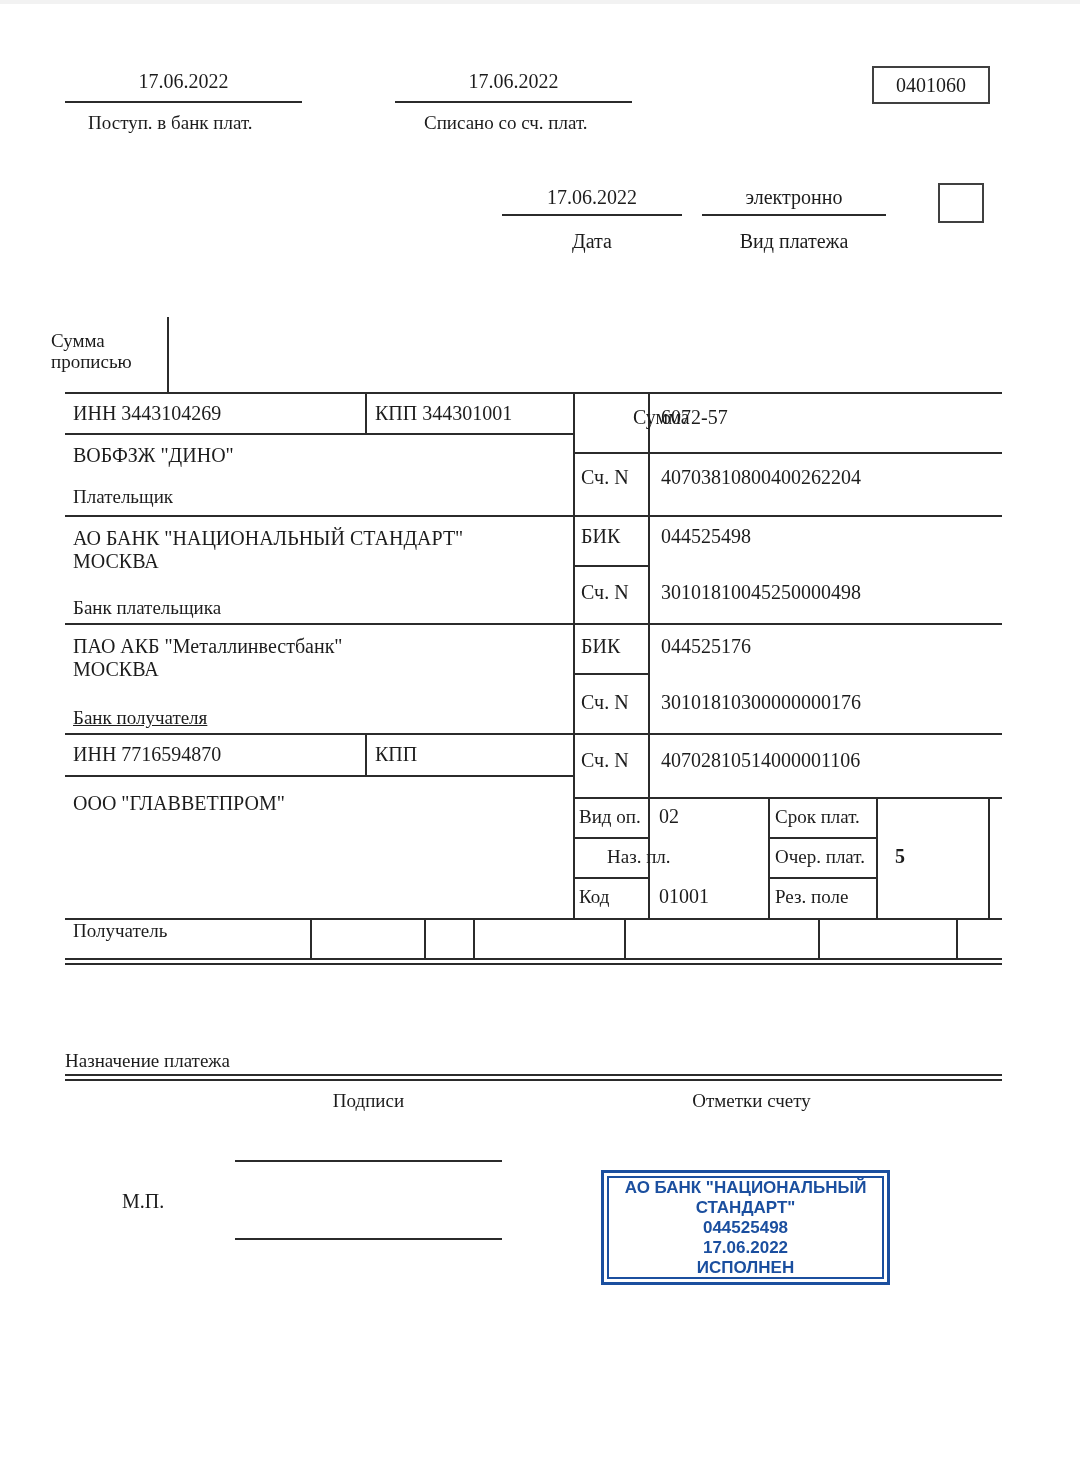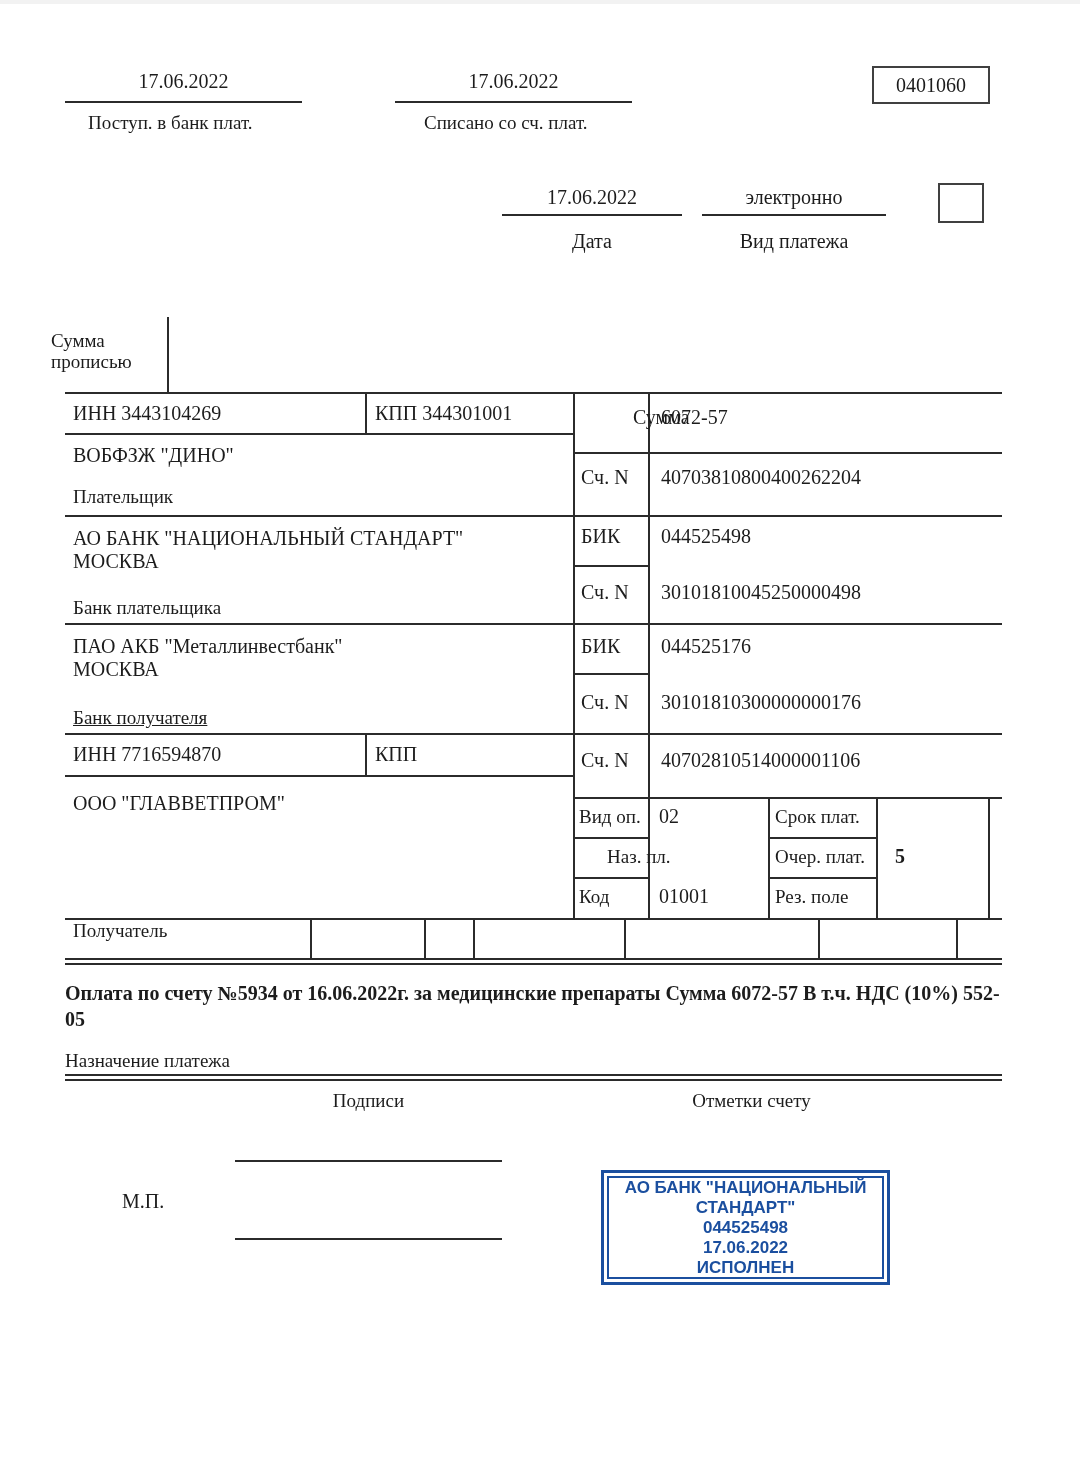--- a/index.html
+++ b/index.html
@@ -133,21 +133,20 @@
     <span class="abs t19" style="left:542px;top:454px;">Наз. пл.</span>
     <span class="abs t20" style="left:594px;top:453px;"></span>
     <span class="abs t19" style="left:710px;top:454px;">Очер. плат.</span>
     <span class="abs t20 b" style="left:830px;top:453px;">5</span>
     <span class="abs t19" style="left:514px;top:494px;">Код</span>
     <span class="abs t20" style="left:594px;top:493px;">01001</span>
     <span class="abs t19" style="left:710px;top:494px;">Рез. поле</span>
     <span class="abs t20" style="left:830px;top:493px;"></span>
   </div>
 
-  <div class="abs t20 b wrapok" style="left:65px;top:980px;width:945px;line-height:26px;">Оплата по счету №5934 от 16.06.2022г. за медицинские препараты Сумма 6072-57 В т.ч. НДС (10%) 552-05</div>
   <span class="abs t19" style="left:65px;top:1050px;">Назначение платежа</span>
   <div class="dblline" style="left:65px;top:1074px;width:937px;"></div>
 
   <span class="abs t19 ctr" style="left:235px;top:1090px;width:267px;">Подписи</span>
   <span class="abs t19 ctr" style="left:615px;top:1090px;width:273px;">Отметки счету</span>
 
   <div class="ln" style="left:235px;top:1160px;width:267px;height:2px;"></div>
   <span class="abs t20" style="left:122px;top:1190px;">М.П.</span>
   <div class="ln" style="left:235px;top:1238px;width:267px;height:2px;"></div>
 

